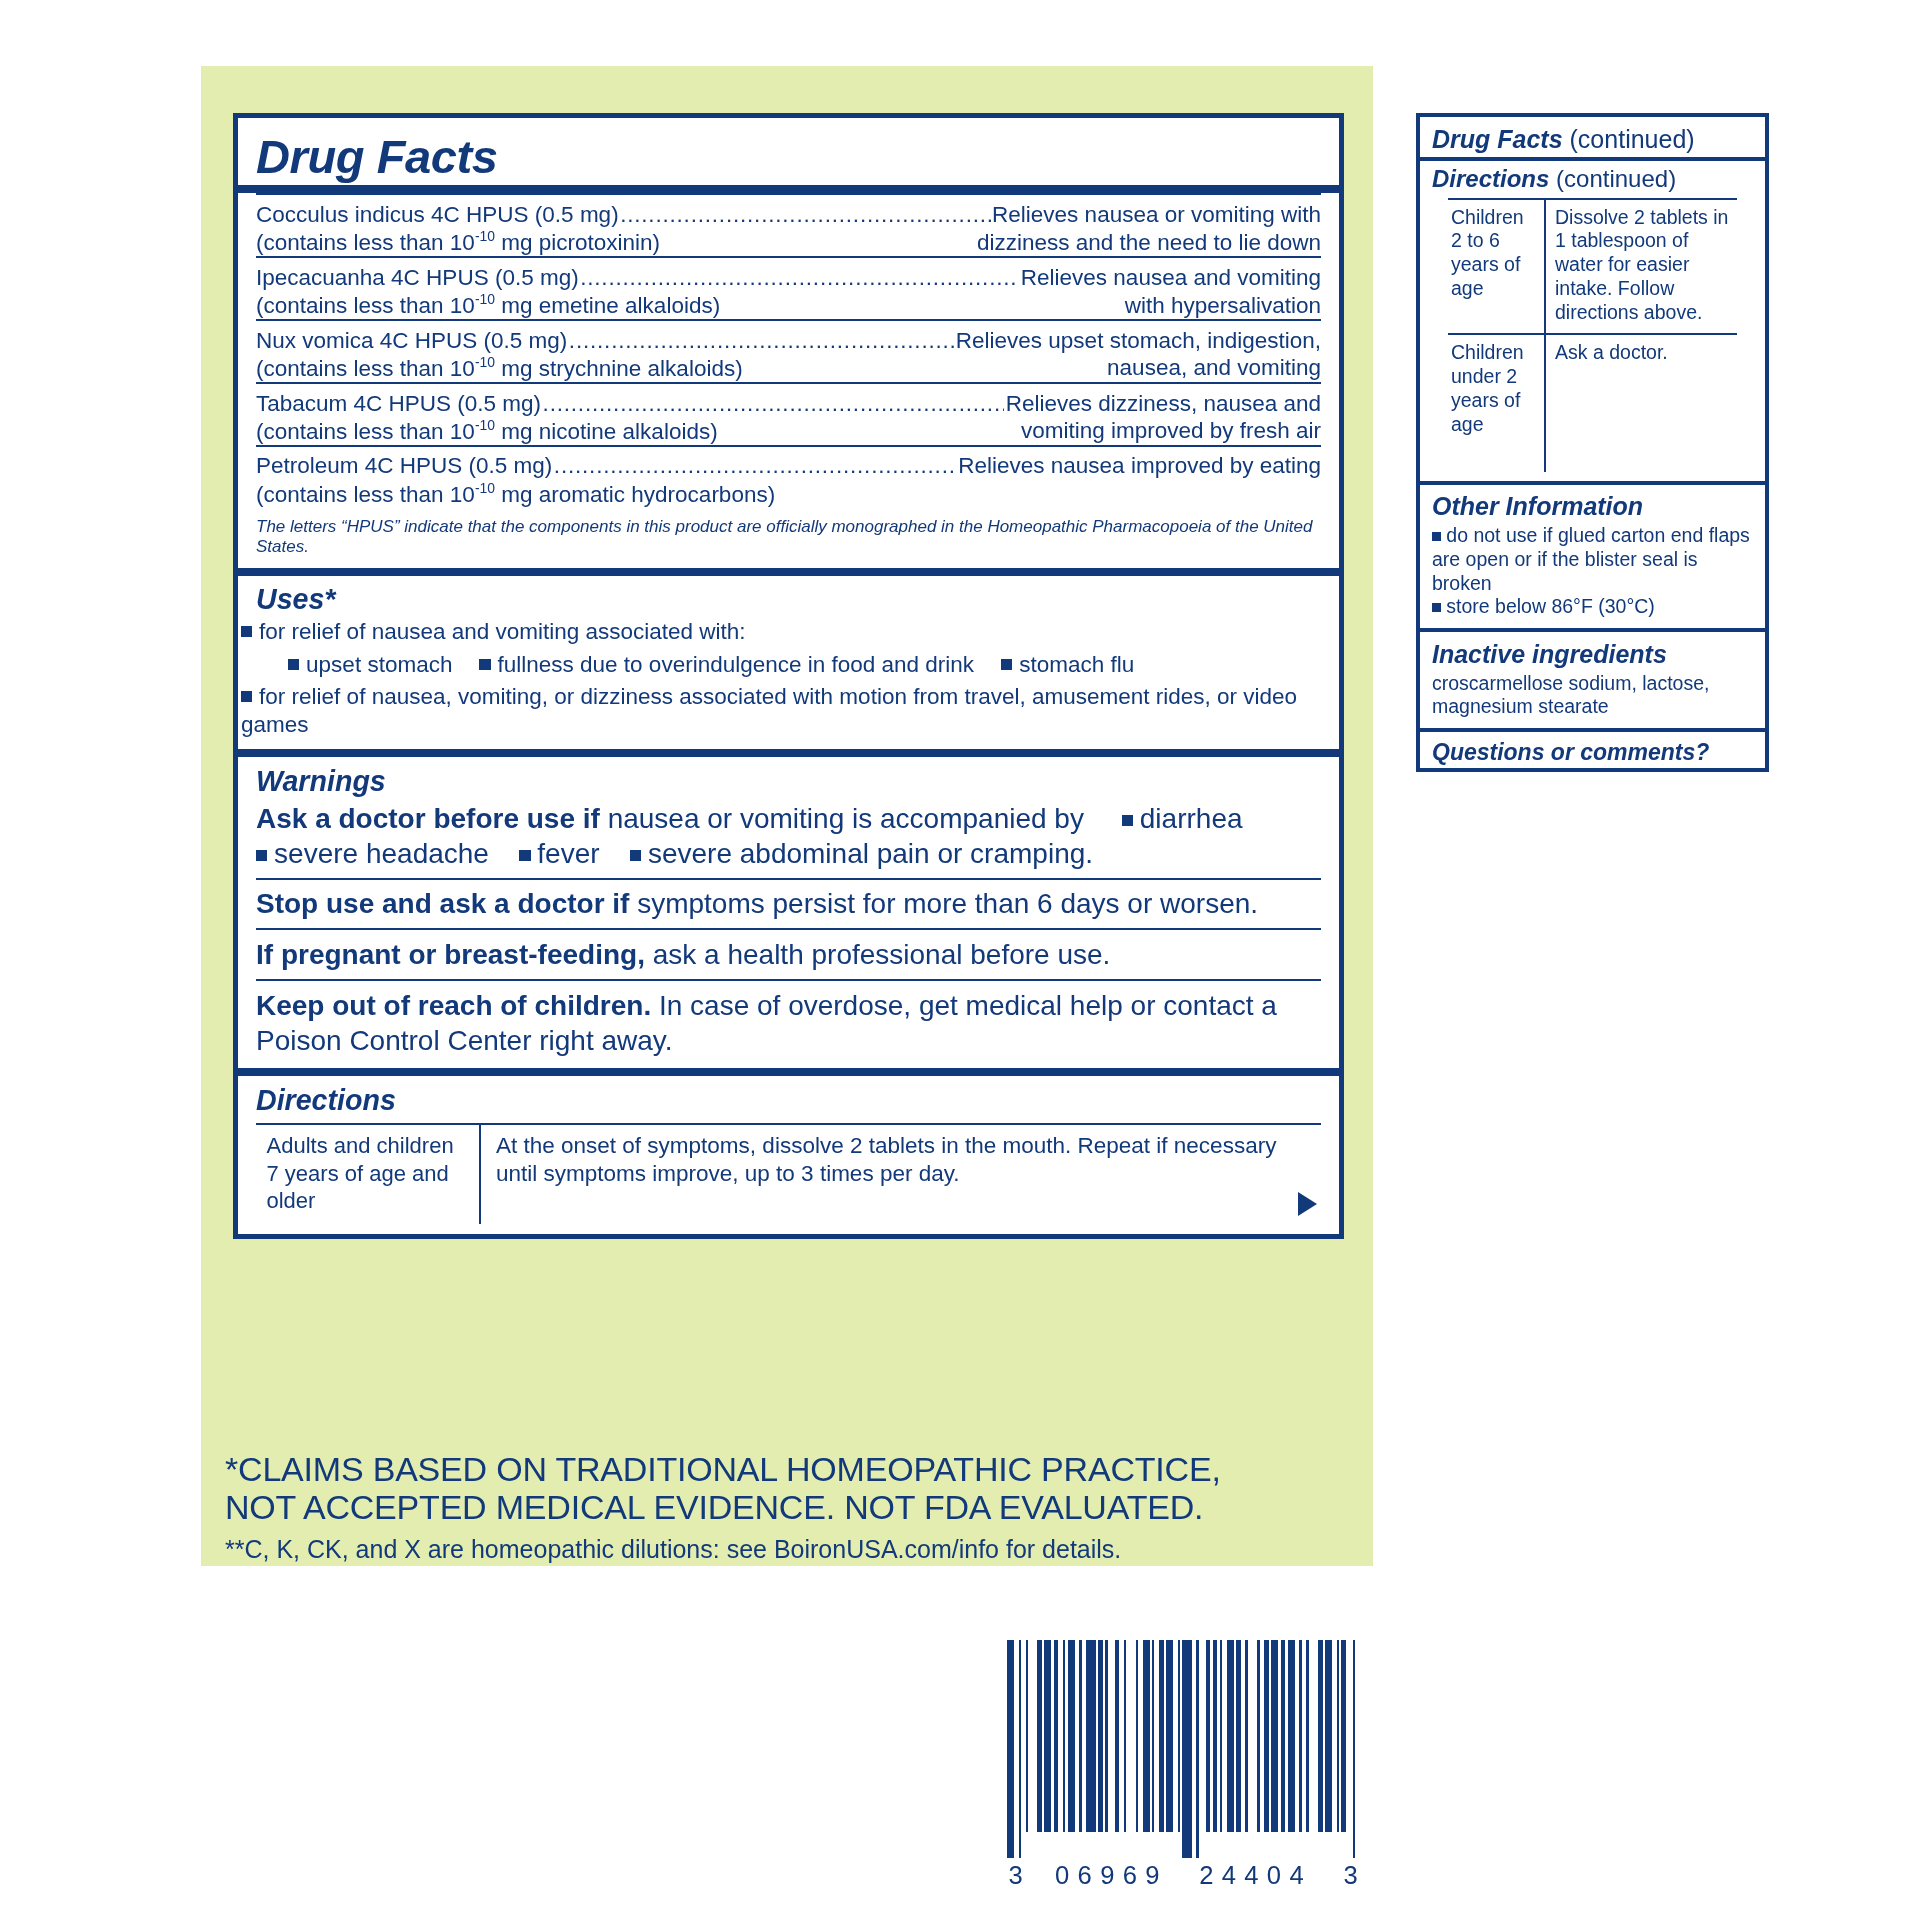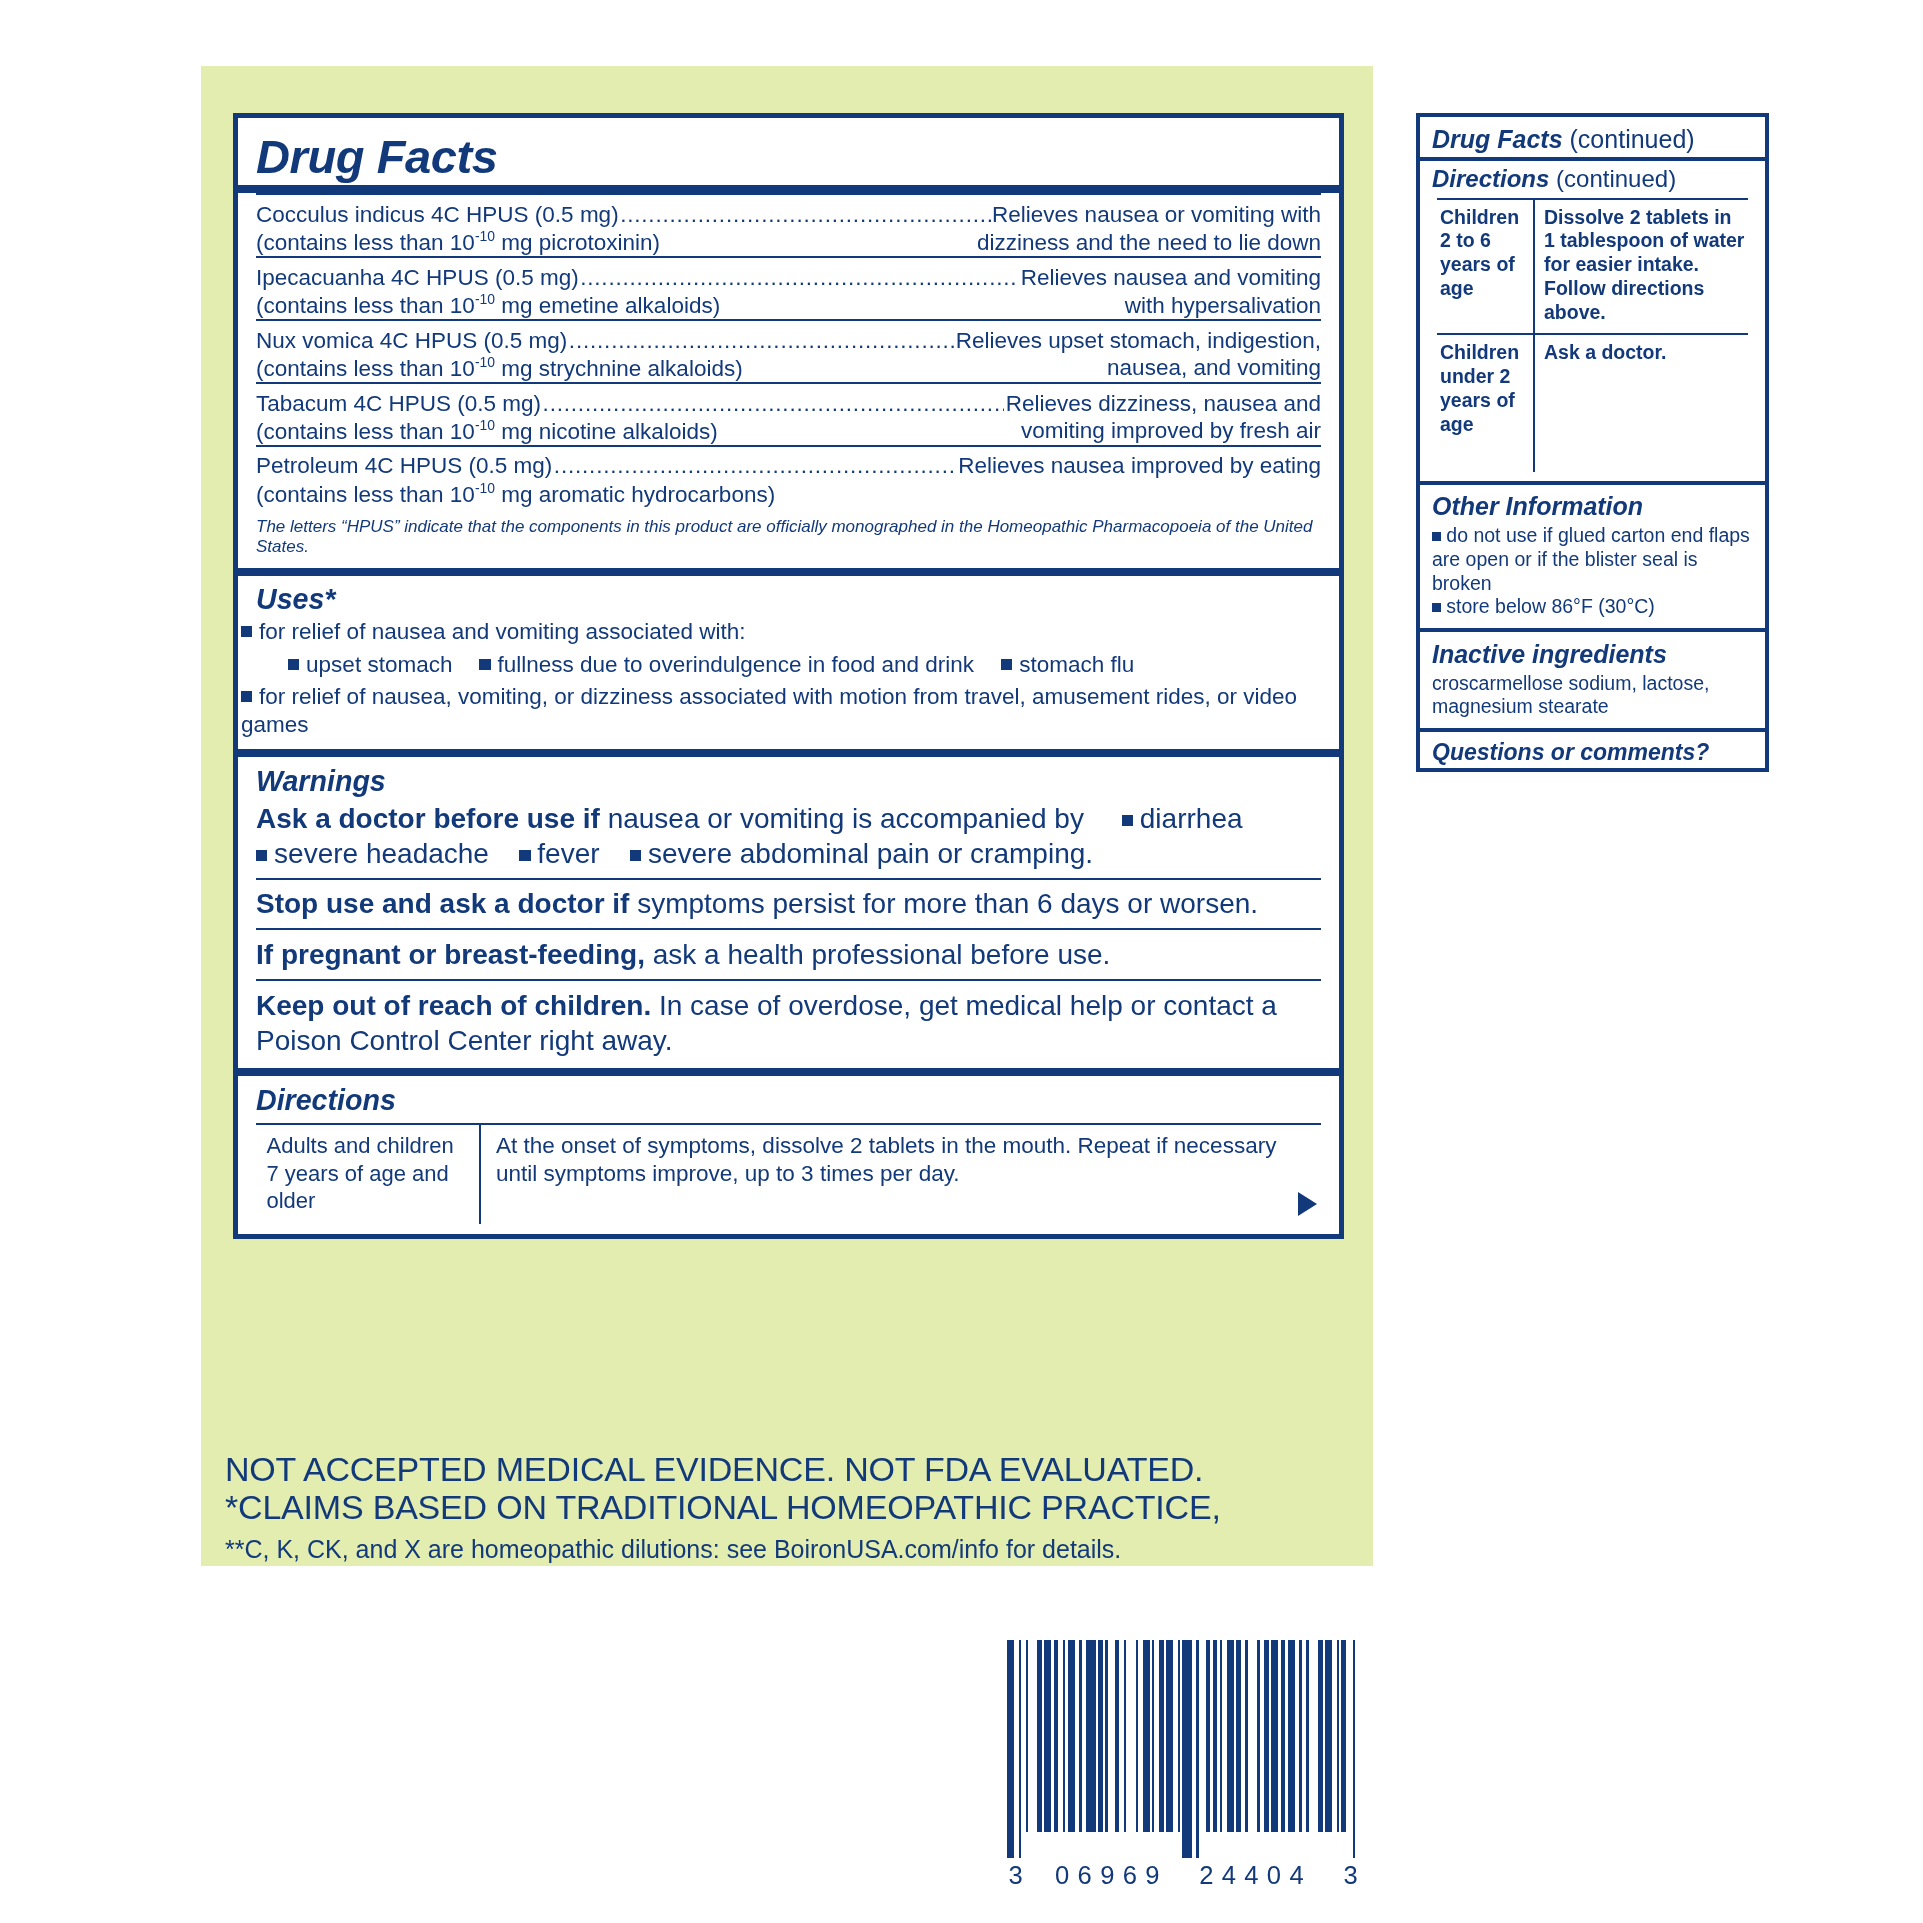--- a/index.html
+++ b/index.html
@@ -180,21 +180,21 @@
     padding: 7.5px 12px 3px 12px;
   }
   .cont-title .norm { font-style: normal; font-weight: normal; }
   .cont-sub {
     font-size: 24px;
     font-weight: bold;
     font-style: italic;
     padding: 4.5px 12px 4.5px 12px;
   }
   .cont-sub .norm { font-style: normal; font-weight: normal; }
-  .ct-table { margin: 0 17px; font-weight: bold; }
+  .ct-table { margin: 0 28px; }
   .ct-row {
     display: flex;
     border-top: 2.3px solid #12397a;
   }
   .ct-c1 {
     width: 98px;
     font-size: 19.5px;
     line-height: 1.22;
     padding: 6px 6px 9px 3px;
     border-right: 2.3px solid #12397a;
@@ -399,22 +399,22 @@
       <div class="dir-c1">Adults and children 7 years of age and older</div>
       <div class="dir-c2">
         <span>At the onset of symptoms, dissolve 2 tablets in the mouth. Repeat if necessary until symptoms improve, up to 3 times per day.</span>
         <span class="arrow"></span>
       </div>
     </div>
     <div style="height:10.5px;"></div>
   </div>
 
   <div class="claims">
+    <div class="claims-main">*CLAIMS BASED ON TRADITIONAL HOMEOPATHIC PRACTICE,</div>
     <div class="claims-main">NOT ACCEPTED MEDICAL EVIDENCE. NOT FDA EVALUATED.</div>
-    <div class="claims-main">*CLAIMS BASED ON TRADITIONAL HOMEOPATHIC PRACTICE,</div>
     <div class="claims-sub">**C, K, CK, and X are homeopathic dilutions: see BoironUSA.com/info for details.</div>
   </div>
 
   <div class="df-cont">
     <div class="cont-title">
       <span>Drug Facts</span>
       <span class="norm">(continued)</span>
     </div>
     <div class="rule-med"></div>
     <div class="cont-sub">

